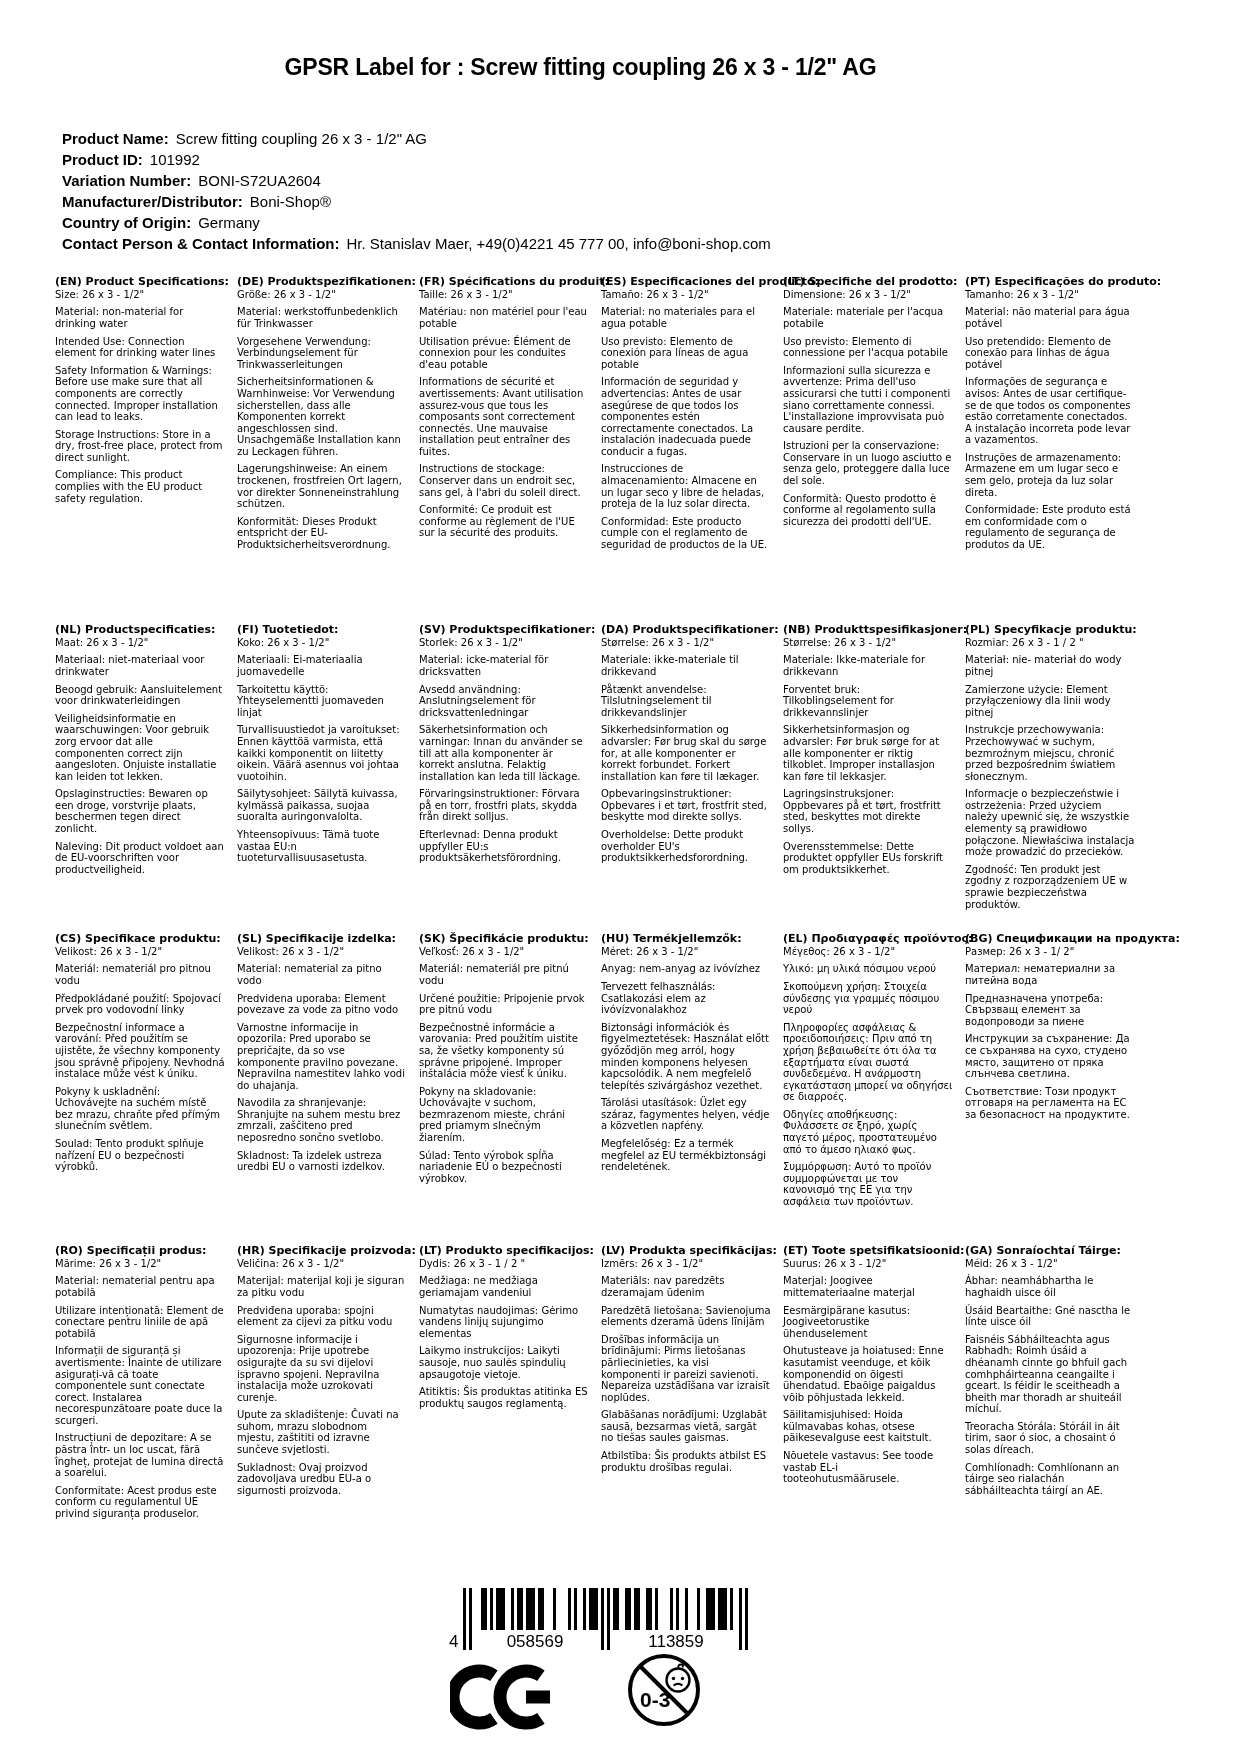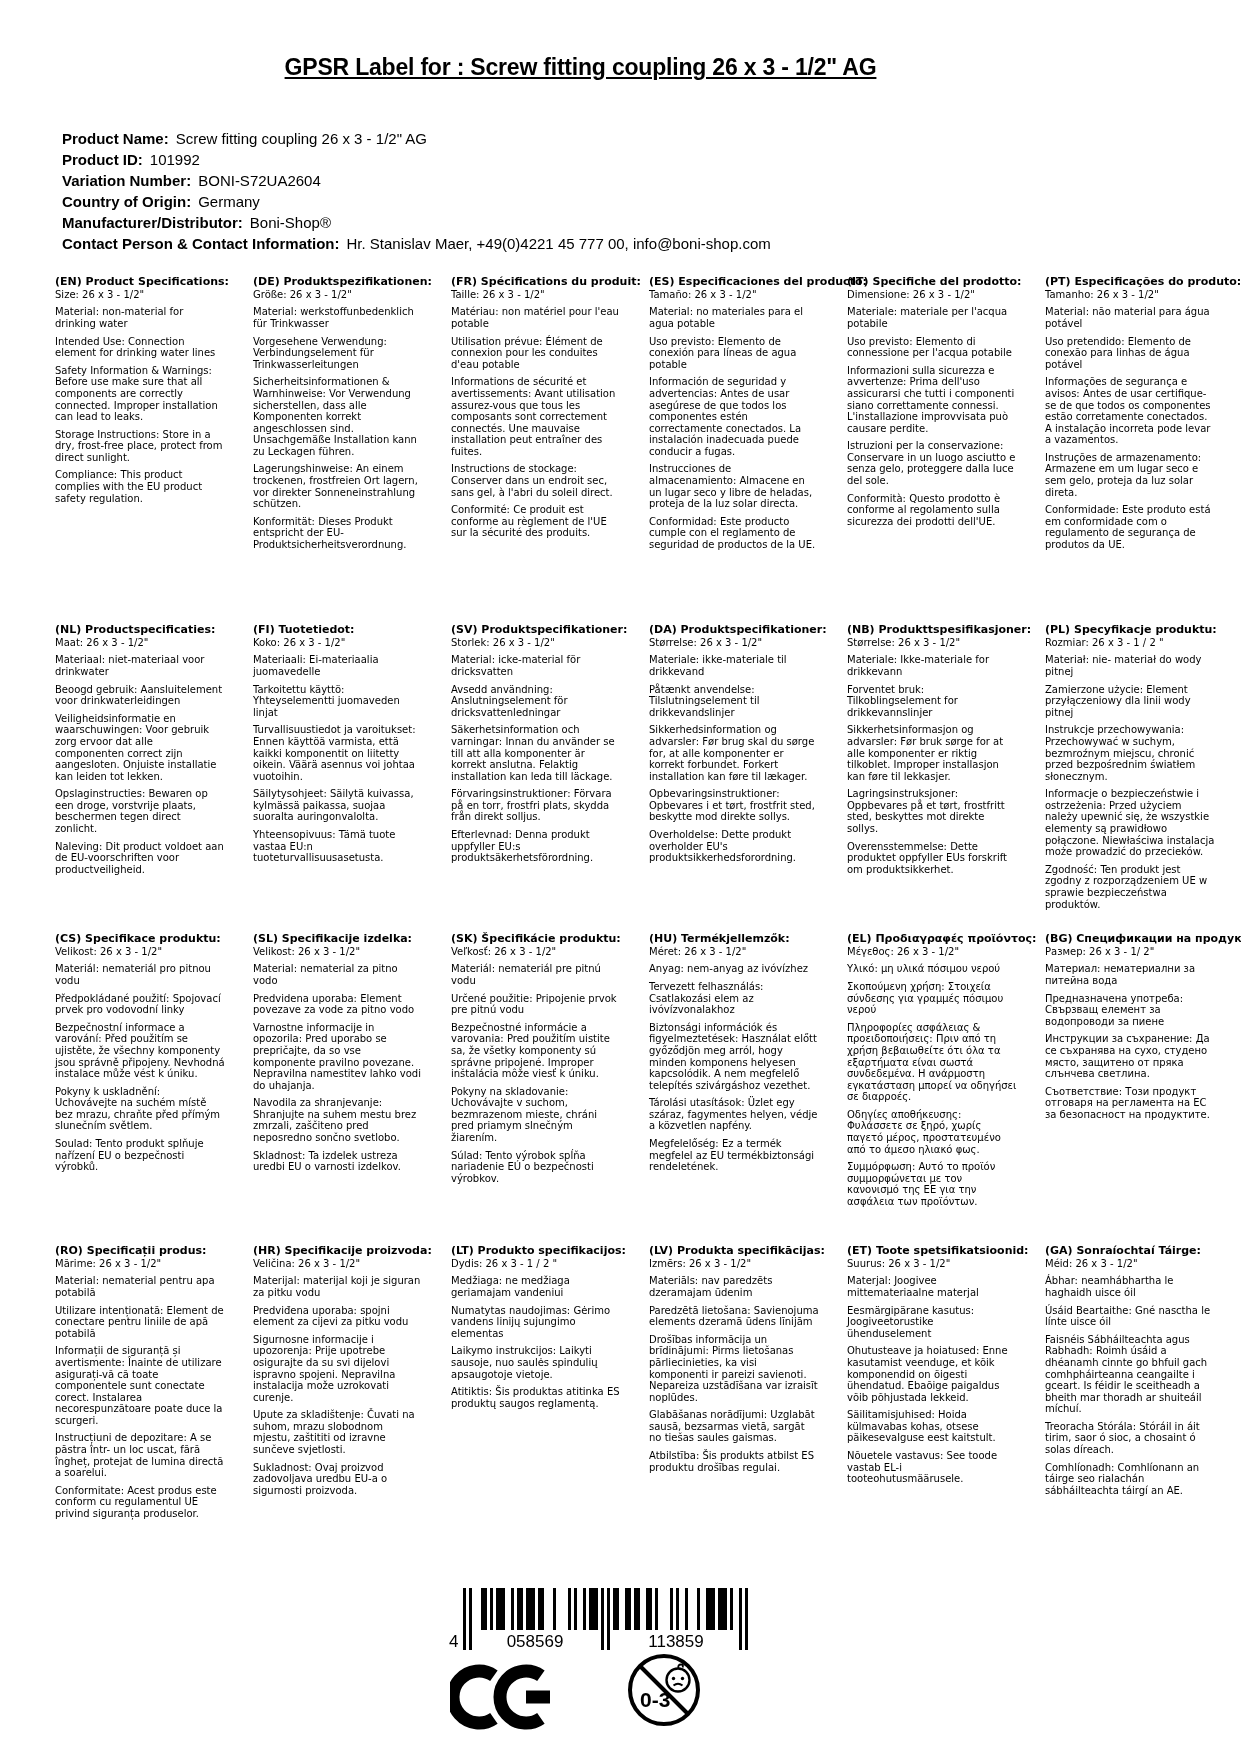--- a/index.html
+++ b/index.html
@@ -10,34 +10,33 @@
     overflow:hidden;
     font-family:"DejaVu Sans", sans-serif;
     color:#000;
   }
   .title{
     position:absolute;top:54px;left:0;right:80px;
     text-align:center;
     font-family:"Liberation Sans", sans-serif;
     font-weight:700;font-size:23px;letter-spacing:-0.2px;
     margin:0;
-    text-decoration:underline;
   }
   .product-info{
     position:absolute;top:128px;left:62px;
     font-family:"Liberation Sans", sans-serif;
     font-size:15px;line-height:21px;
   }
   .pi-label{font-weight:700;}
   .pi-value{margin-left:7px;}
   .lang-grid{
     position:absolute;top:276px;left:55px;width:1140px;
     display:grid;
     grid-template-columns:repeat(6,170px);
-    column-gap:28px;
+    column-gap:12px;
     grid-template-rows:348px 309px 312px auto;
   }
   .lang-block{font-size:10px;line-height:1.16;overflow:visible;}
   .lang-header{
     font-weight:700;font-size:11px;white-space:nowrap;margin:0;
   }
   .lang-par{
     margin:0 0 6px 0;padding:0;
     overflow-wrap:break-word;word-break:break-word;
   }
@@ -60,24 +59,24 @@
     <div class="pi-row">
       <span class="pi-label">Product Name:</span><span class="pi-value">Screw fitting coupling 26 x 3 - 1/2" AG</span>
     </div>
     <div class="pi-row">
       <span class="pi-label">Product ID:</span><span class="pi-value">101992</span>
     </div>
     <div class="pi-row">
       <span class="pi-label">Variation Number:</span><span class="pi-value">BONI-S72UA2604</span>
     </div>
     <div class="pi-row">
+      <span class="pi-label">Manufacturer/Distributor:</span><span class="pi-value">Boni-Shop®</span>
+    </div>
+    <div class="pi-row">
       <span class="pi-label">Country of Origin:</span><span class="pi-value">Germany</span>
-    </div>
-    <div class="pi-row">
-      <span class="pi-label">Manufacturer/Distributor:</span><span class="pi-value">Boni-Shop®</span>
     </div>
     <div class="pi-row">
       <span class="pi-label">Contact Person &amp; Contact Information:</span><span class="pi-value">Hr. Stanislav Maer, +49(0)4221 45 777 00, info@boni-shop.com</span>
     </div>
   </div>
 
   <div class="lang-grid" id="langGrid">
       <div class="lang-block">
         <div class="lang-header">(EN) Product Specifications:</div>
         <p class="lang-par size-line">Size: 26 x 3 - 1/2"</p>

